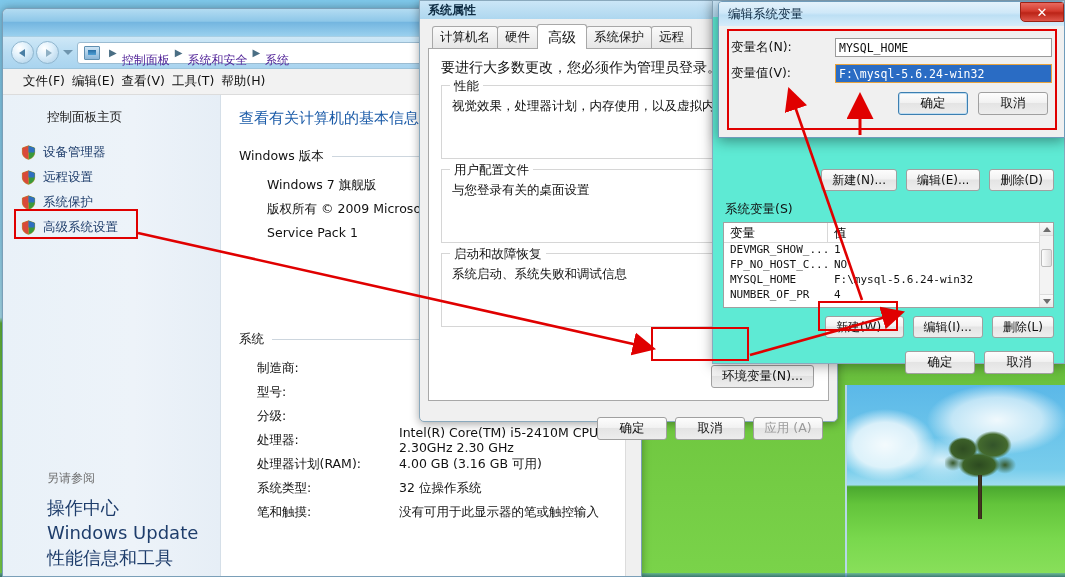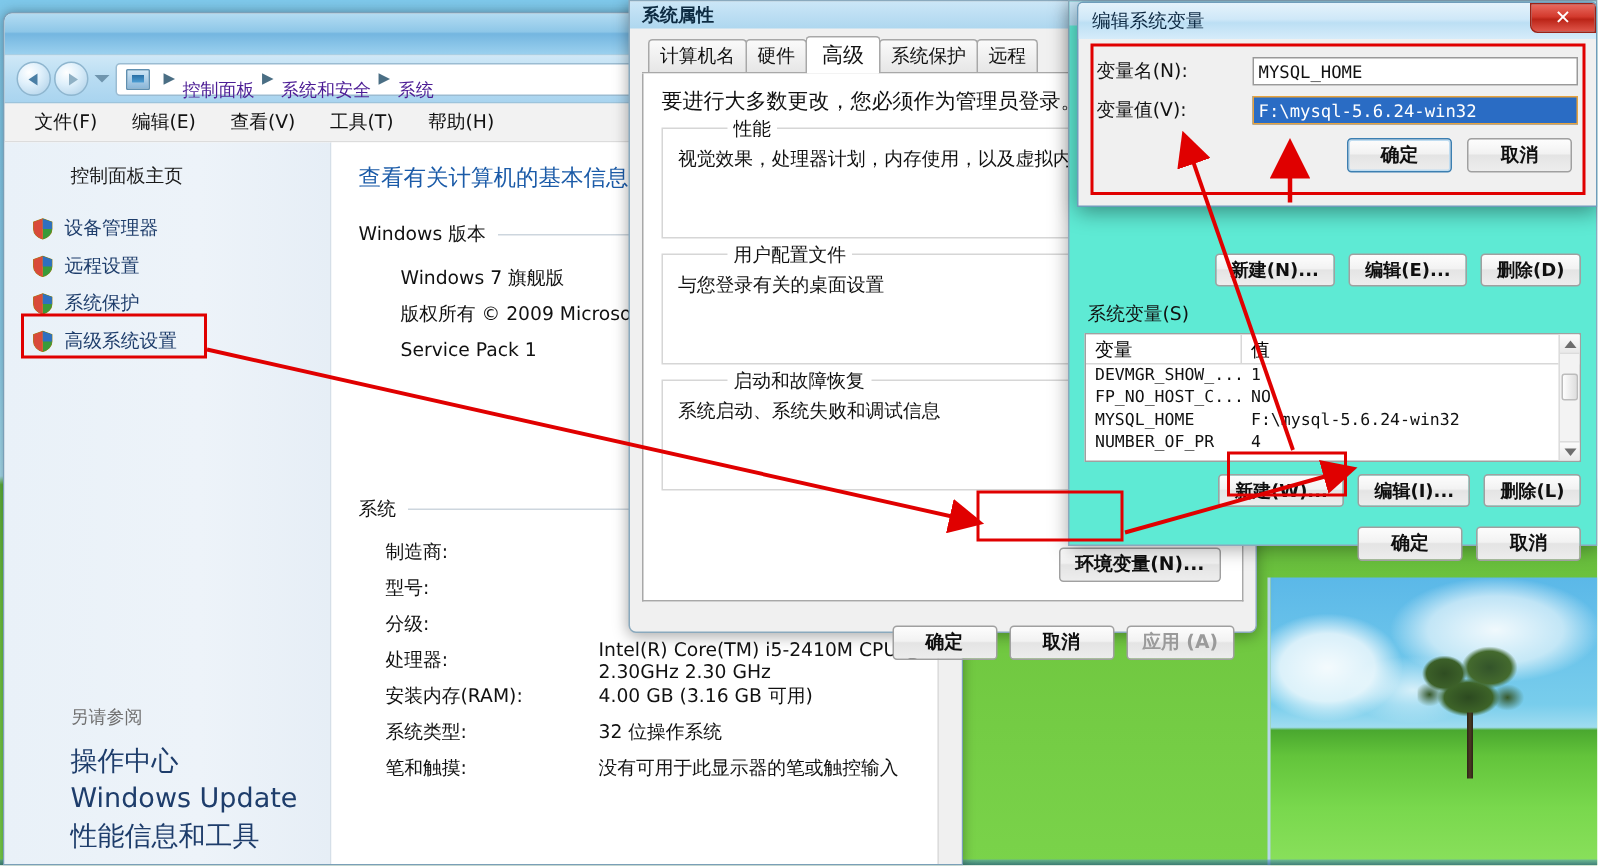--- a/index.html
+++ b/index.html
@@ -128,21 +128,21 @@
     margin: 0 5px;
     font-size: 10px;
   }
   .bc-item { color: #4c1d95; white-space: nowrap; margin-top: 16px; }
   .exp-menubar {
     height: 26px;
     background: #f2f2f2;
     border-bottom: 1px solid #dcdcdc;
     display: flex; align-items: center;
     padding-left: 20px;
-    gap: 23px;
+    gap: 7px;
     font-size: 12.5px;
     color: #111;
   }
   .exp-body { display: flex; height: 483px; background:#ffffff; }
 
   .exp-sidebar {
     width: 218px;
     background: linear-gradient(to right, #e9f1f8 0%, #edf3f9 60%, #e6eef6 100%);
     border-right: 1px solid #d5dfe8;
     position: relative;
@@ -278,42 +278,40 @@
     padding: 2px 10px 10px 10px;
     position: relative;
     height: 74px;
   }
   .group-label {
     position: absolute; top: -8px; left: 8px;
     background: #ffffff;
     padding: 0 4px;
     font-size: 12.5px;
     color: #111;
-    margin-left: 35px;
   }
   .group-desc { font-size: 12.5px; color: #111; margin-top: 10px; }
   .sp-btnrow {
     position: absolute;
     left: 0; bottom: 0; width: 100%;
     display: flex; justify-content: flex-end;
     gap: 8px;
     padding: 0 14px 12px 0;
   }
   .btn {
     min-width: 70px;
     height: 23px;
     font-size: 12.5px;
     background: linear-gradient(to bottom, #fdfdfd 0%, #f2f2f2 45%, #e4e4e4 50%, #ededed 100%);
     border: 1px solid #a0a0a0;
     border-radius: 3px;
     color: #0f0f0f;
     display: flex; align-items: center; justify-content: center;
     padding: 0 10px;
     white-space: nowrap;
-    font-weight: bold;
   }
   .btn.disabled { color: #9a9a9a; }
   .btn-sm { min-width: 62px; height: 22px; font-size: 12px; }
 
   
   .envdlg {
     position: absolute;
     left: 712px; top: 0px; width: 353px; height: 364px;
     background: #5eead4;
     border: 1px solid #8aa9bd;
@@ -576,21 +574,21 @@
         </div>
         <div class="kv-row">
           <span class="k">分级:</span>
           <span class="v"></span>
         </div>
         <div class="kv-row">
           <span class="k">处理器:</span>
           <span class="v">Intel(R) Core(TM) i5-2410M CPU @ 2.30GHz   2.30 GHz</span>
         </div>
         <div class="kv-row">
-          <span class="k">安装内存(RAM):</span>
+          <span class="k">处理器计划(RAM):</span>
           <span class="v">4.00 GB (3.16 GB 可用)</span>
         </div>
         <div class="kv-row">
           <span class="k">系统类型:</span>
           <span class="v">32 位操作系统</span>
         </div>
         <div class="kv-row">
           <span class="k">笔和触摸:</span>
           <span class="v">没有可用于此显示器的笔或触控输入</span>
         </div>

